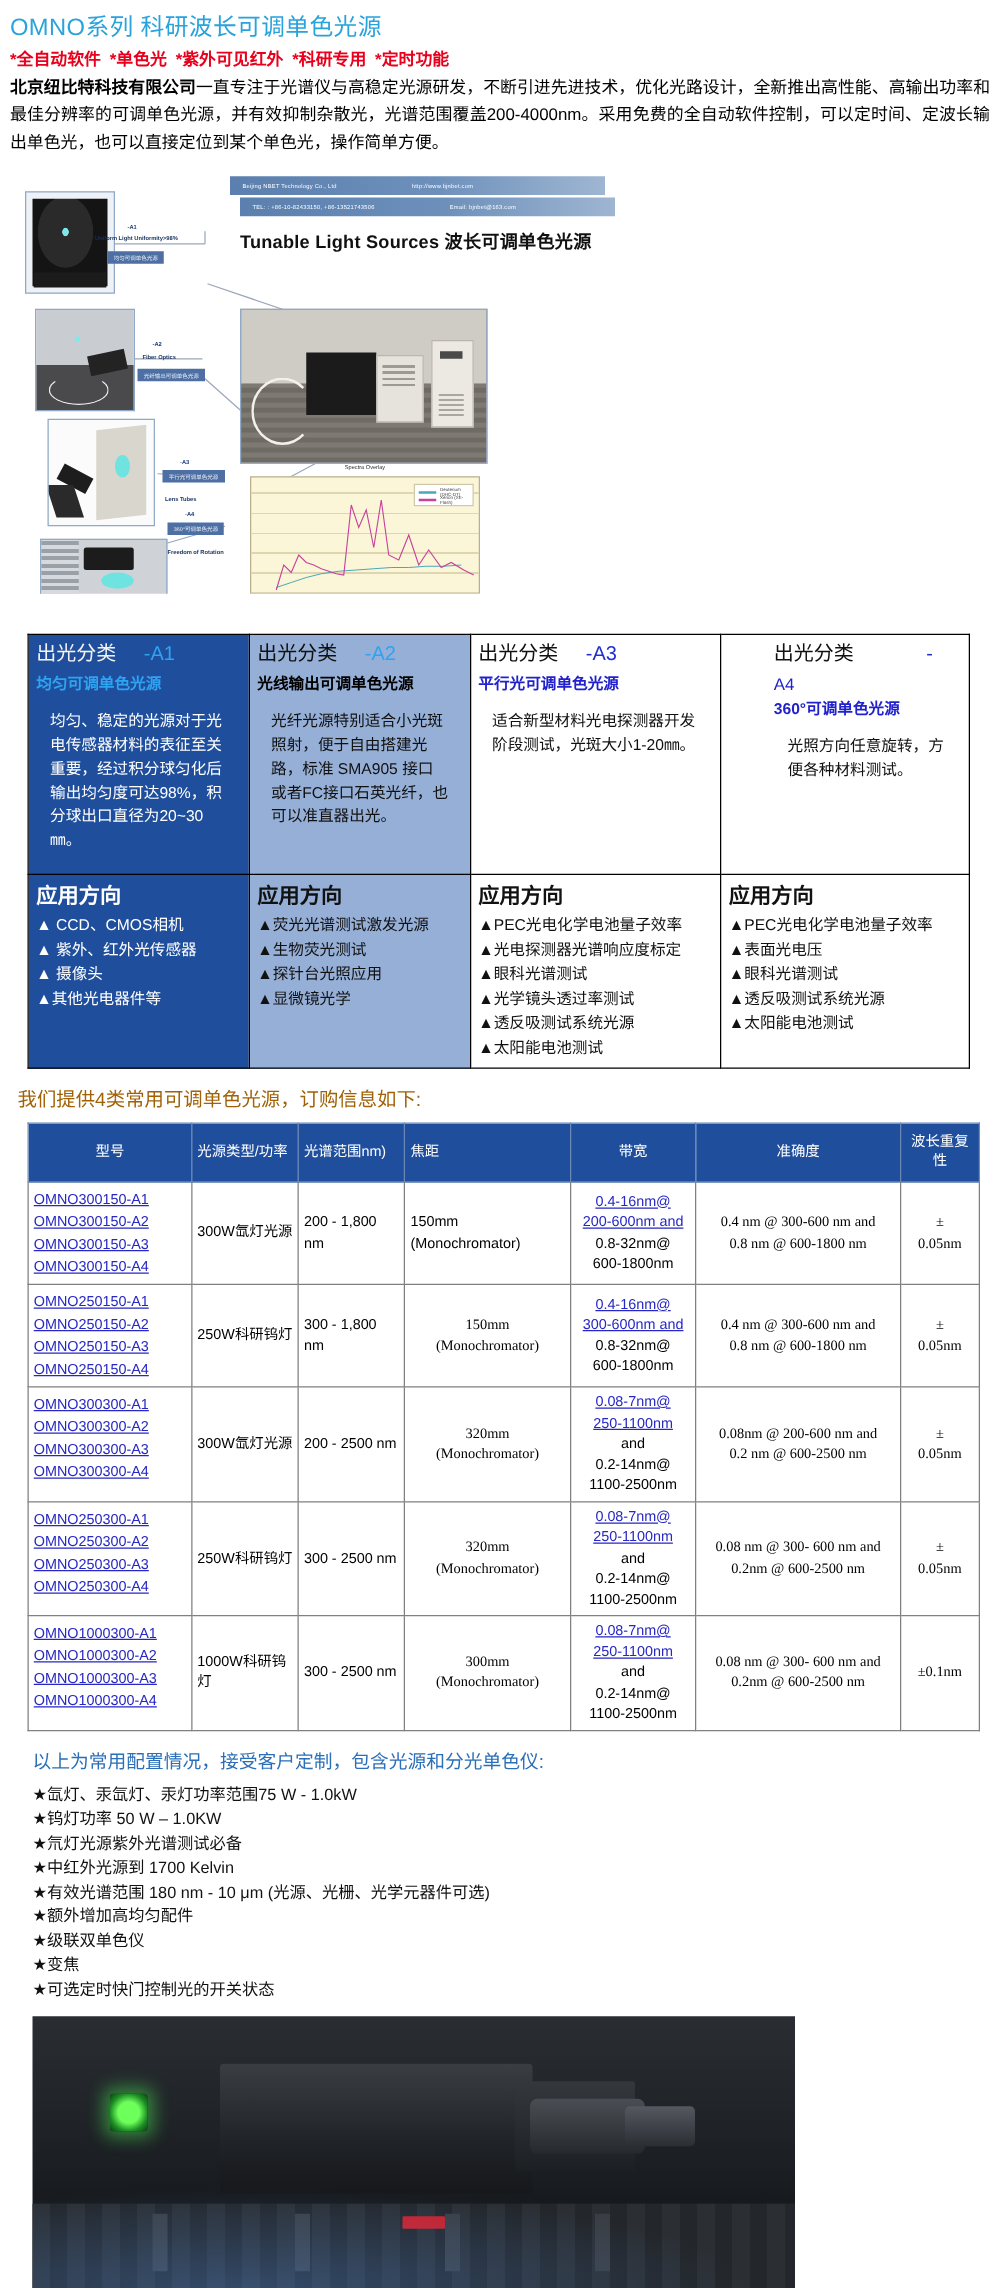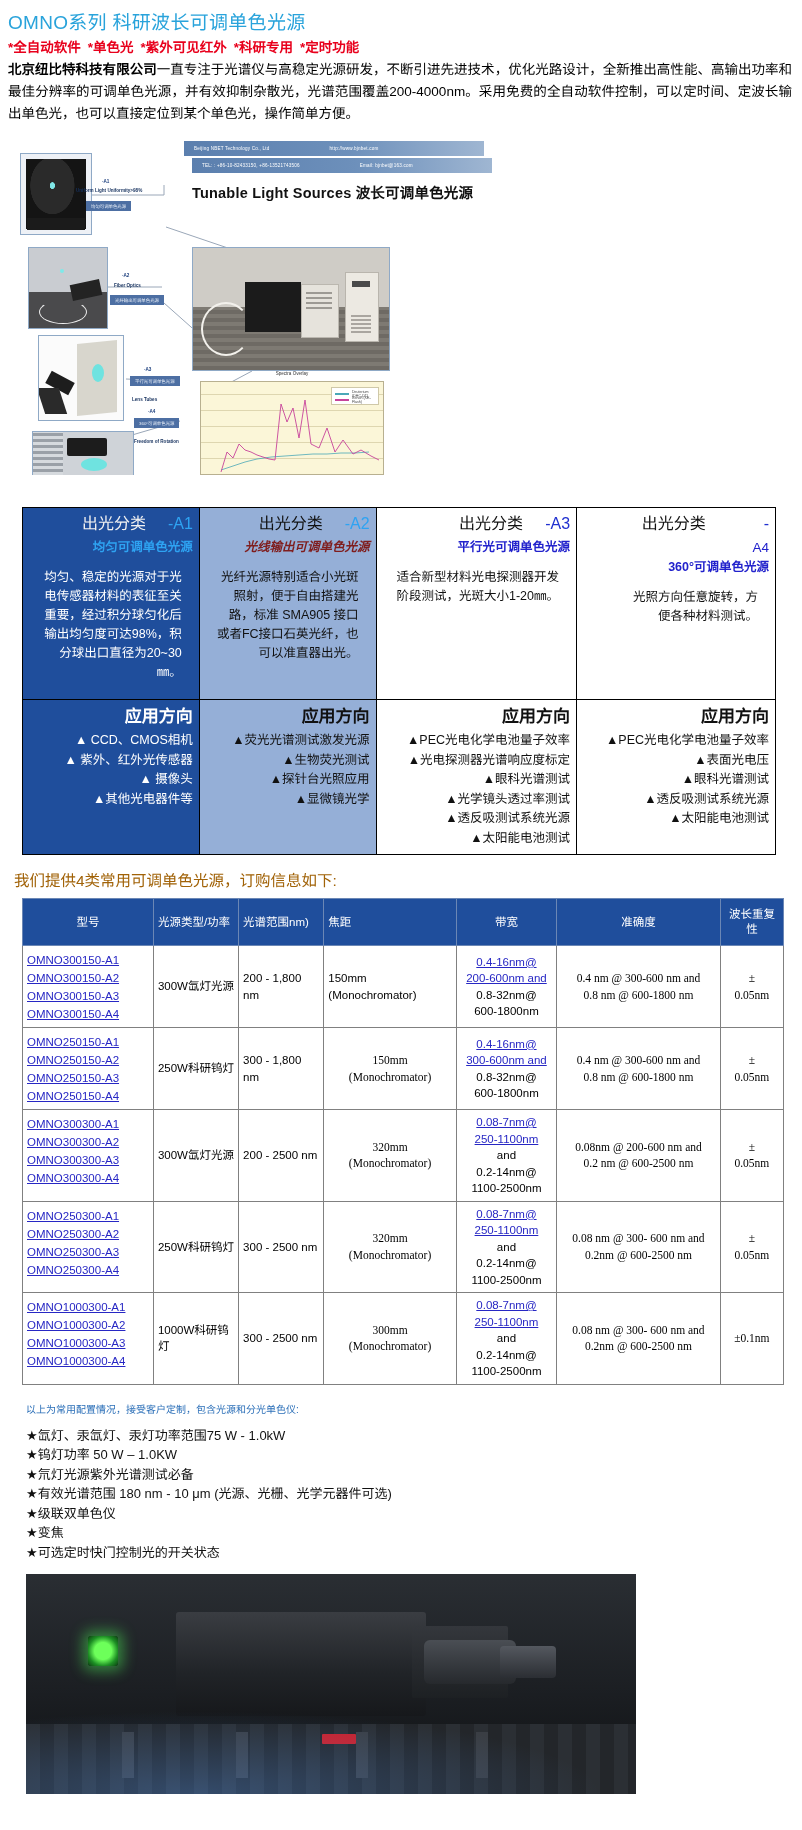--- a/index.html
+++ b/index.html
@@ -124,33 +124,33 @@
   .lbl{position:absolute;font-size:4.6px;font-weight:bold;color:#16315e;white-space:nowrap;}
   .lbl.blue{color:#1b3e7d;}
 
   .collage svg.links{position:absolute;left:0;top:0;width:582px;height:340px;pointer-events:none;}
 
   
   .cls{
     width:754px;margin:32px 0 0 22px;border-collapse:collapse;table-layout:fixed;
   }
   .cls td{
-    border:1px solid #000;vertical-align:top;padding:5px 6px 6px 6px;text-align:right;
+    border:1px solid #000;vertical-align:top;padding:5px 6px 6px 6px;
   }
   .cls .c1{background:#1f4e9c;color:#ffffff;}
   .cls .c2{background:#95afd7;color:#111;}
   .cls .c3,.cls .c4{background:#ffffff;color:#111;}
   .cls-head{font-size:16px;line-height:22px;margin:0 0 3px 0;font-weight:400;}
   .cls .c1 .cls-head{color:#f2f2f2;}
   .cls-head .code{color:#2ea3f2;margin-left:22px;font-weight:400;}
   .cls .c3 .cls-head .code,.cls .c4 .cls-head .code{color:#2030d0;}
   .cls .c4 .cls-head .code{margin-left:58px;}
   .sub{font-weight:bold;font-size:12.5px;line-height:19px;margin:0 0 1px 0;}
   .cls .c1 .sub{color:#2ea3f2;}
-  .cls .c2 .sub{color:#7f1d1d;font-style:italic;}
+  .cls .c2 .sub{color:#000000;}
   .cls .c3 .sub,.cls .c4 .sub{color:#2222cc;}
   .c4 .a4code{color:#2020cc;font-size:13.5px;line-height:20px;font-weight:400;}
   .desc{font-size:12.5px;line-height:19px;margin:11px;}
   .cls .c1 .desc{color:#ffffff;}
   .app-title{font-weight:bold;font-size:17px;line-height:24px;margin:0 0 2px 0;}
   .cls .c1 .app-title{color:#ffffff;}
   .app-list{margin:0;padding:0;list-style:none;}
   .app-list li{font-size:12.5px;line-height:19.5px;}
   .cls .c1 .app-list li{color:#ffffff;}
 
@@ -178,21 +178,21 @@
     display:block;color:#2727c4;text-decoration:underline;font-size:11.5px;
     line-height:18px;white-space:nowrap;
   }
   table.spec td.ctr{text-align:center;font-family:Liberation Serif, serif;}
   table.spec td.bw{text-align:center;}
   table.spec td.bw .lnk{color:#2727c4;text-decoration:underline;}
   .bw-line{display:block;}
 
   
   .note-head{
-    color:#2b6fb8;font-size:10px;line-height:25px;margin:12px 0 4px 26px;font-weight:400;
+    color:#2b6fb8;font-size:15px;line-height:25px;margin:12px 0 4px 26px;font-weight:400;
   }
   .notes{margin:0 0 0 26px;padding:0;list-style:none;}
   .notes li{font-size:13px;line-height:19.5px;color:#111;}
 
   
   .photo{
     position:relative;width:610px;height:220px;margin:12px 0 18px 26px;
     background:linear-gradient(180deg,#2a2e33 0%,#1b1e22 55%,#0e1012 100%);
     overflow:hidden;border:0;
   }
@@ -556,21 +556,23 @@
         </td>
       </tr>
     </tbody>
   </table>
 
   <div class="note-head">以上为常用配置情况，接受客户定制，包含光源和分光单色仪:</div>
   <ul class="notes">
     <li>★氙灯、汞氙灯、汞灯功率范围75 W - 1.0kW</li>
     <li>★钨灯功率 50 W – 1.0KW</li>
     <li>★氘灯光源紫外光谱测试必备</li>
+    <li>★中红外光源到 1700 Kelvin</li>
     <li>★有效光谱范围 180 nm - 10 μm (光源、光栅、光学元器件可选)</li>
+    <li>★额外增加高均匀配件</li>
     <li>★级联双单色仪</li>
     <li>★变焦</li>
     <li>★可选定时快门控制光的开关状态</li>
   </ul>
 
   <div class="photo">
     <div class="tabletop"></div>
     <div class="body"></div>
     <div class="body2"></div>
     <div class="lens"></div>

